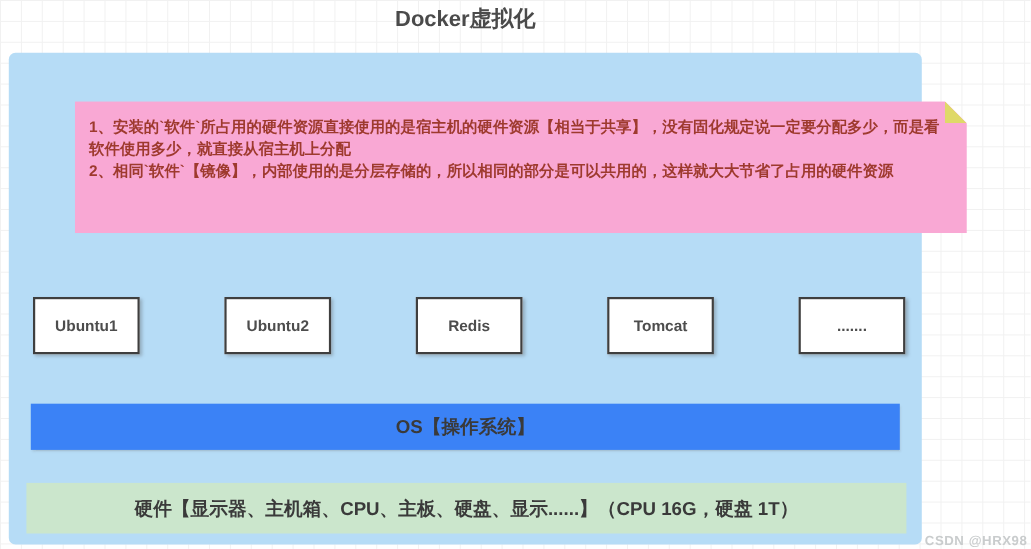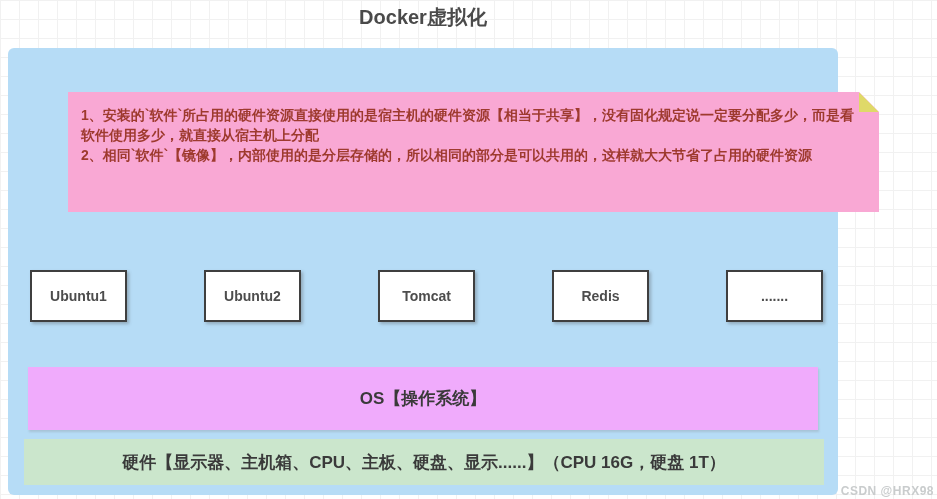--- a/index.html
+++ b/index.html
@@ -88,21 +88,21 @@
     position: absolute;
     left: 20px;
     width: 790px;
     display: flex;
     align-items: center;
     justify-content: center;
     color: #3a3a3a;
     box-shadow: 1px 2px 2px rgba(120,120,120,0.25);
   }
   .bar-docker { top: 252px; height: 59px; background: #fcec6d; font-size: 17px; }
-  .bar-os     { top: 319px; height: 63px; background: #f0abfc; font-size: 17px; }
+  .bar-os     { top: 319px; height: 42px; background: #3b82f6; font-size: 17px; }
   .bar-hw     { top: 391px; height: 46px; background: #cbe6cc; font-size: 17px; left: 16px; width: 800px; box-shadow: none; }
   .watermark {
     position: absolute;
     right: 3px;
     bottom: 1px;
     font-size: 12px;
     letter-spacing: 0.5px;
     color: #c9cccd;
   }
 </style>
@@ -124,24 +124,24 @@
     </div>
 
     <div class="boxes-row" id="boxes-row">
         <div class="sw-box">
           <span>Ubuntu1</span>
         </div>
         <div class="sw-box">
           <span>Ubuntu2</span>
         </div>
         <div class="sw-box">
-          <span>Tomcat</span>
+          <span>Redis</span>
         </div>
         <div class="sw-box">
-          <span>Redis</span>
+          <span>Tomcat</span>
         </div>
         <div class="sw-box">
           <span>.......</span>
         </div>
       </div>
 
 
     <div class="bar bar-os">
       <span>OS【操作系统】</span>
     </div>

